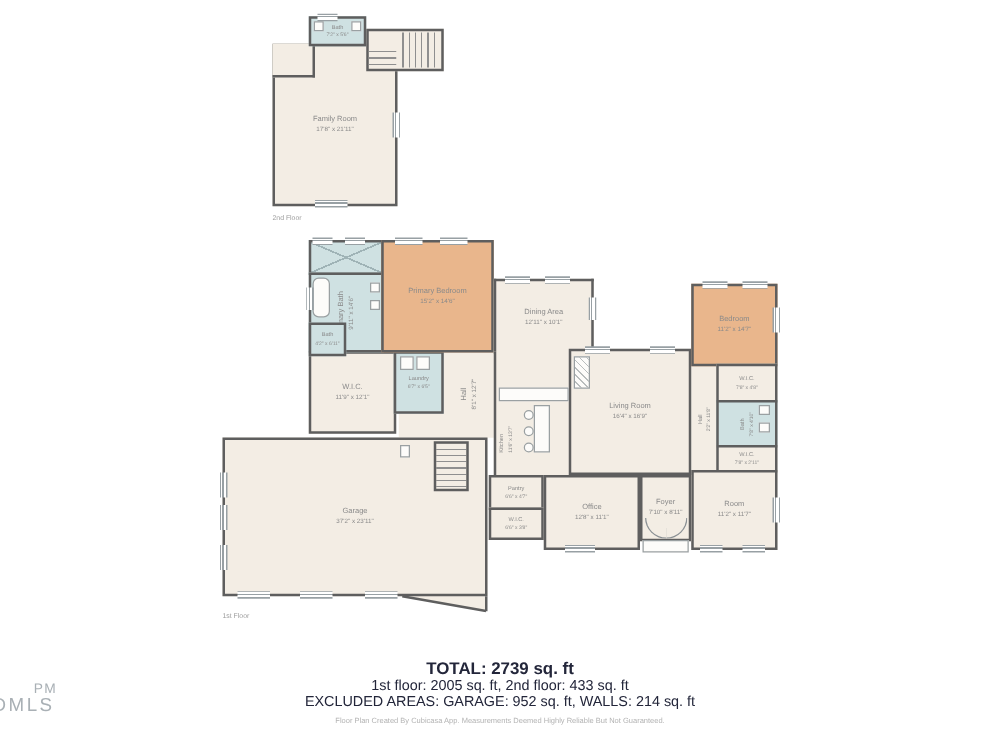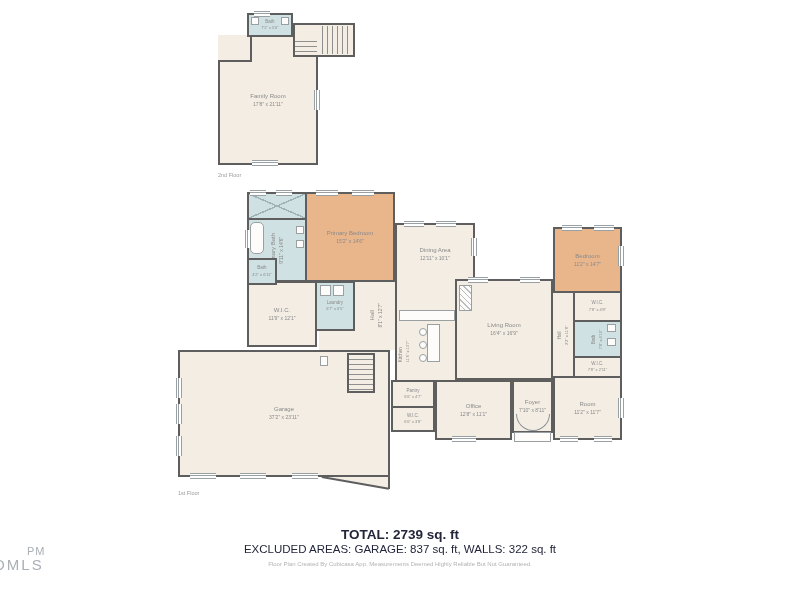--- a/index.html
+++ b/index.html
@@ -246,20 +246,21 @@
   <div class="winv" style="left:618px;top:246px;height:20px;"></div>
   <div class="winv" style="left:618px;top:398px;height:20px;"></div>
   <div class="winv" style="left:471px;top:238px;height:18px;"></div>
   <div class="winv" style="left:245px;top:230px;height:18px;"></div>
 
   <div class="caption" style="left:178px;top:490px;">1st Floor</div>
 </div>
 
 <div class="summary">
   <div class="s1">TOTAL: 2739 sq. ft</div>
-  <div class="s2">EXCLUDED AREAS: GARAGE: 837 sq. ft, WALLS: 322 sq. ft</div>
+  <div class="s2">1st floor: 2005 sq. ft, 2nd floor: 433 sq. ft</div>
+  <div class="s2">EXCLUDED AREAS: GARAGE: 952 sq. ft, WALLS: 214 sq. ft</div>
   <div class="disc">Floor Plan Created By Cubicasa App. Measurements Deemed Highly Reliable But Not Guaranteed.</div>
 </div>
 
 <div class="wm">
   <div class="wm1">PM</div>
   <div class="wm2">DMLS</div>
 </div>
 
 </body></html>

